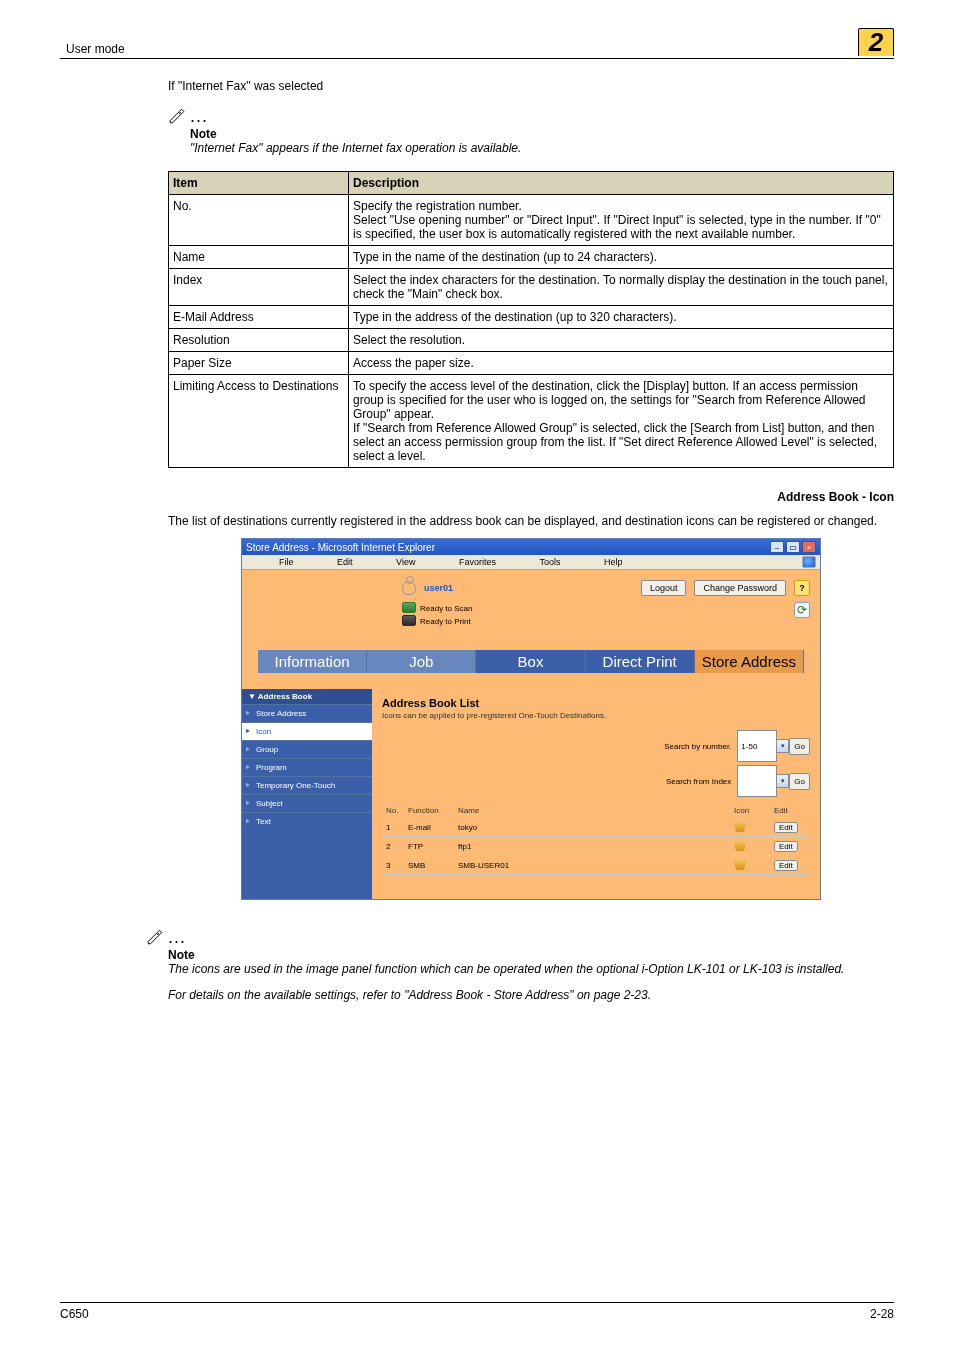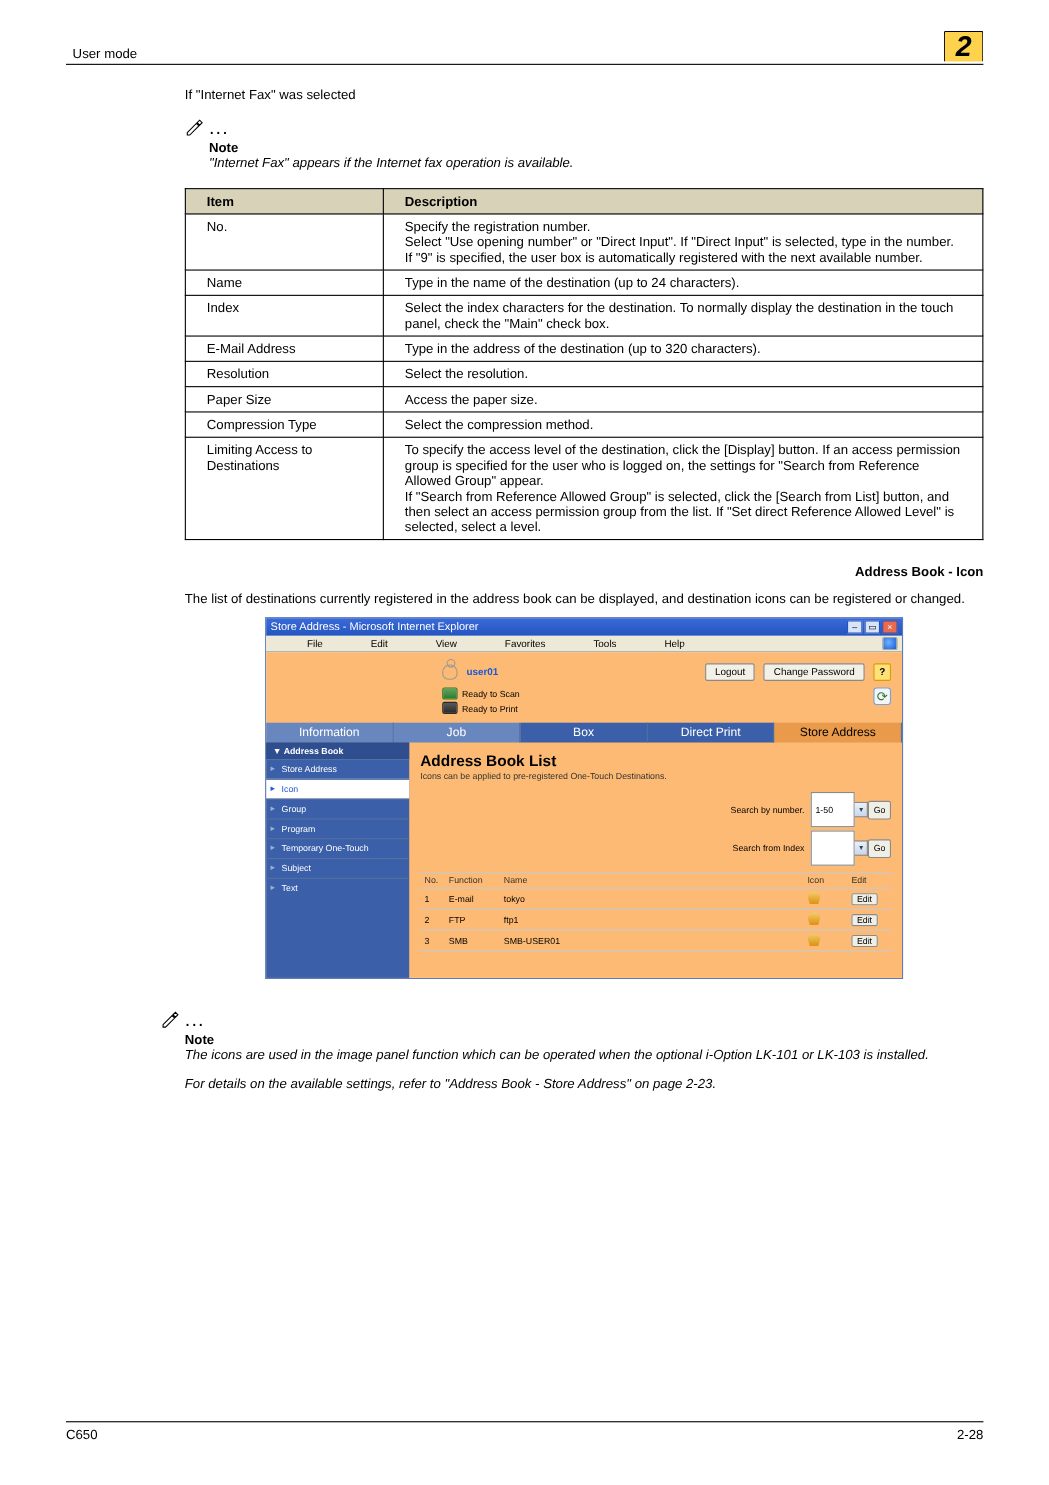--- a/index.html
+++ b/index.html
@@ -72,21 +72,21 @@
     margin-left: 22px;
   }
   table.spec {
     border-collapse: collapse;
     width: 100%;
     font-size: 12px;
     margin-bottom: 22px;
   }
   table.spec th, table.spec td {
     border: 1px solid #000;
-    padding: 4px 19px;
+    padding: 4px 4px;
     text-align: left;
     vertical-align: top;
   }
   table.spec th {
     background: #d7d2b8;
     font-weight: bold;
   }
   .col-item { width: 180px; }
   .section-title {
     font-weight: bold;
@@ -175,21 +175,21 @@
   .stat-dot { width: 14px; height: 11px; border-radius: 2px; }
   .stat-green { background: linear-gradient(#5fa65f,#2f7a2f); border: 1px solid #2f7a2f; }
   .stat-dark { background: linear-gradient(#5a5a5a,#2a2a2a); border: 1px solid #2a2a2a; }
   .status-text { font-size: 8px; line-height: 13px; }
   .refresh-ic {
     width: 16px; height: 16px; border: 1px solid #7aa0d8;
     border-radius: 3px; display: flex; align-items: center; justify-content: center;
     color: #2f7a2f; font-size: 12px; background: #f3f5fa;
   }
   .shot-tabs {
-    display: flex; font-size: 11px; margin: 0;
+    display: flex; font-size: 15px; margin: 16px;
   }
   .shot-tab {
     flex: 1; text-align: center; padding: 3px 0;
     background: #3b5fa8; color: #fff; border-right: 1px solid #54729f;
   }
   .shot-tab.light { background: #6987bf; }
   .shot-tab.active { background: #e99a4a; color: #000; }
   .shot-main {
     display: flex; align-items: stretch; min-height: 180px;
   }
@@ -205,21 +205,21 @@
     position: relative;
   }
   .side-item::before {
     content: "▸"; color: #9db0d4; position: absolute; left: 4px; top: 3px; font-size: 8px;
   }
   .side-item.selected { background: #ffffff; color: #1a58d8; }
   .side-item.selected::before { color: #1a58d8; content: "▸"; }
   .shot-pane {
     flex: 1; padding: 8px 10px 24px 10px; font-size: 8px;
   }
-  .pane-title { font-weight: bold; font-size: 14px; margin-bottom: 2px; }
+  .pane-title { font-weight: bold; font-size: 11px; margin-bottom: 2px; }
   .pane-sub { font-size: 8px; margin-bottom: 10px; color: #333; }
   .search-row { display: flex; justify-content: flex-end; align-items: center; gap: 0; margin-bottom: 3px; }
   .search-row .lbl { margin-right: 6px; }
   .sel {
     background: #fff; border: 1px solid #8a8a8a; font-size: 8px; padding: 0 3px;
     height: 32px; display: inline-flex; align-items: center;
   }
   .sel-arrow {
     width: 12px; height: 14px; border: 1px solid #8a8a8a; border-left: none;
     background: linear-gradient(#eaf1fb,#c7d7ee);
@@ -282,45 +282,41 @@
       <thead>
         <tr>
           <th class="col-item">Item</th>
           <th>Description</th>
         </tr>
       </thead>
       <tbody>
         <tr>
             <td>No.</td>
             <td style="white-space:pre-line">Specify the registration number.
-Select "Use opening number" or "Direct Input". If "Direct Input" is selected, type in the number. If "9" is specified, the user box is automatically registered with the next available number.</td>
+Select "Use opening number" or "Direct Input". If "Direct Input" is selected, type in the number. If "0" is specified, the user box is automatically registered with the next available number.</td>
           </tr>
         <tr>
             <td>Name</td>
             <td>Type in the name of the destination (up to 24 characters).</td>
           </tr>
         <tr>
             <td>Index</td>
             <td>Select the index characters for the destination. To normally display the destination in the touch panel, check the "Main" check box.</td>
           </tr>
         <tr>
             <td>E-Mail Address</td>
             <td>Type in the address of the destination (up to 320 characters).</td>
           </tr>
         <tr>
             <td>Resolution</td>
             <td>Select the resolution.</td>
           </tr>
         <tr>
             <td>Paper Size</td>
             <td>Access the paper size.</td>
-          </tr>
-        <tr>
-            <td>Compression Type</td>
-            <td>Select the compression method.</td>
           </tr>
         <tr>
             <td>Limiting Access to Destinations</td>
             <td style="white-space:pre-line">To specify the access level of the destination, click the [Display] button. If an access permission group is specified for the user who is logged on, the settings for "Search from Reference Allowed Group" appear.
 If "Search from Reference Allowed Group" is selected, click the [Search from List] button, and then select an access permission group from the list. If "Set direct Reference Allowed Level" is selected, select a level.</td>
           </tr>
       </tbody>
     </table>
 
     <p class="section-title">Address Book - Icon</p>

